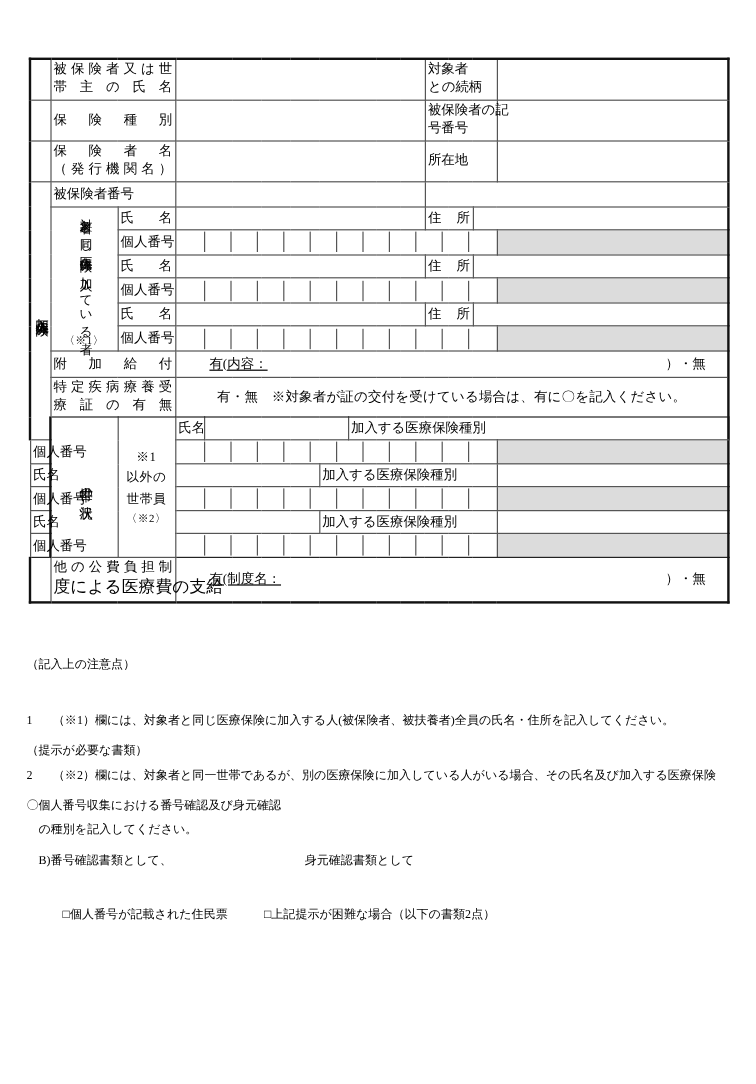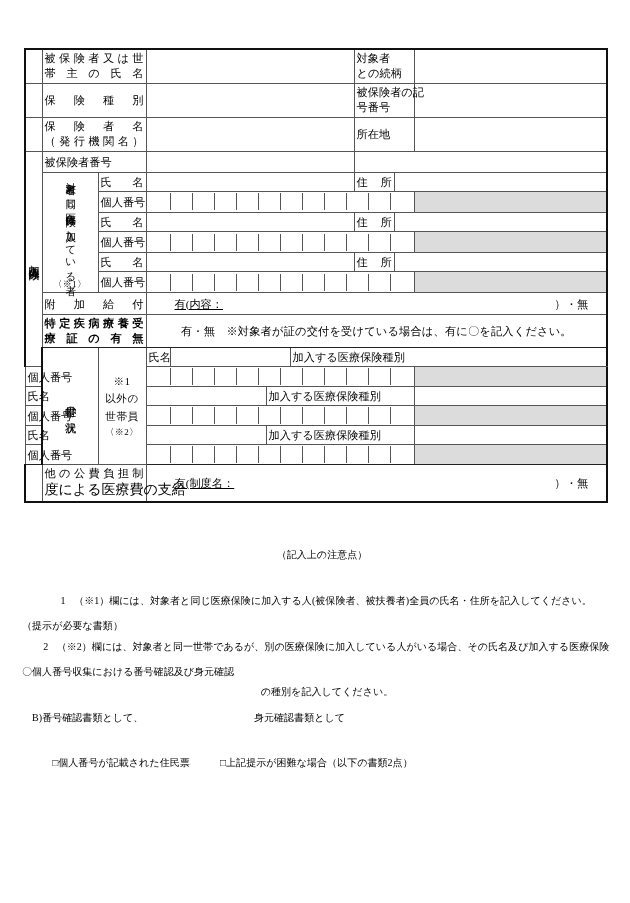--- a/index.html
+++ b/index.html
@@ -143,21 +143,21 @@
   
   .notes {
     position: absolute;
     left: 22px;
     width: 600px;
     font-size: 10px;
     line-height: 1.52;
     letter-spacing: 0.05px;
     white-space: pre;
   }
-  #notes-kinyu { top: 517px; text-align: center; }
+  #notes-kinyu { top: 517px; }
   #notes-teiji { top: 588px; }
 
   .notes .ln { display: block; }
   .indent1 { padding-left: 10px; }
   .numcol { display: inline-block; width: 22px; }
 </style>
 </head>
 <body>
 
 <div class="page">
@@ -315,21 +315,21 @@
 
       <tr>
         <td class="lbl-j" colspan="2" style="height:22px;"><span>附加給付</span></td>
         <td class="outer-r yu-mu" colspan="13">
           <span class="left">有(内容：</span>
           <span class="right">）・無</span>
         </td>
       </tr>
 
       <tr>
-        <td class="lbl-j two-line thick-b" colspan="2" style="height:32px;font-weight:bold;">
+        <td class="lbl-j two-line thick-b" colspan="2" style="height:32px;">
           <div>特定疾病療養受</div>
           <div>療証の有無</div>
         </td>
         <td class="outer-r center-note thick-b" colspan="13">
           <span>有・無　※対象者が証の交付を受けている場合は、有に〇を記入ください。</span>
         </td>
       </tr>
 
       <tr>
         <td class="outer-l vgroup thick-t" rowspan="6">

